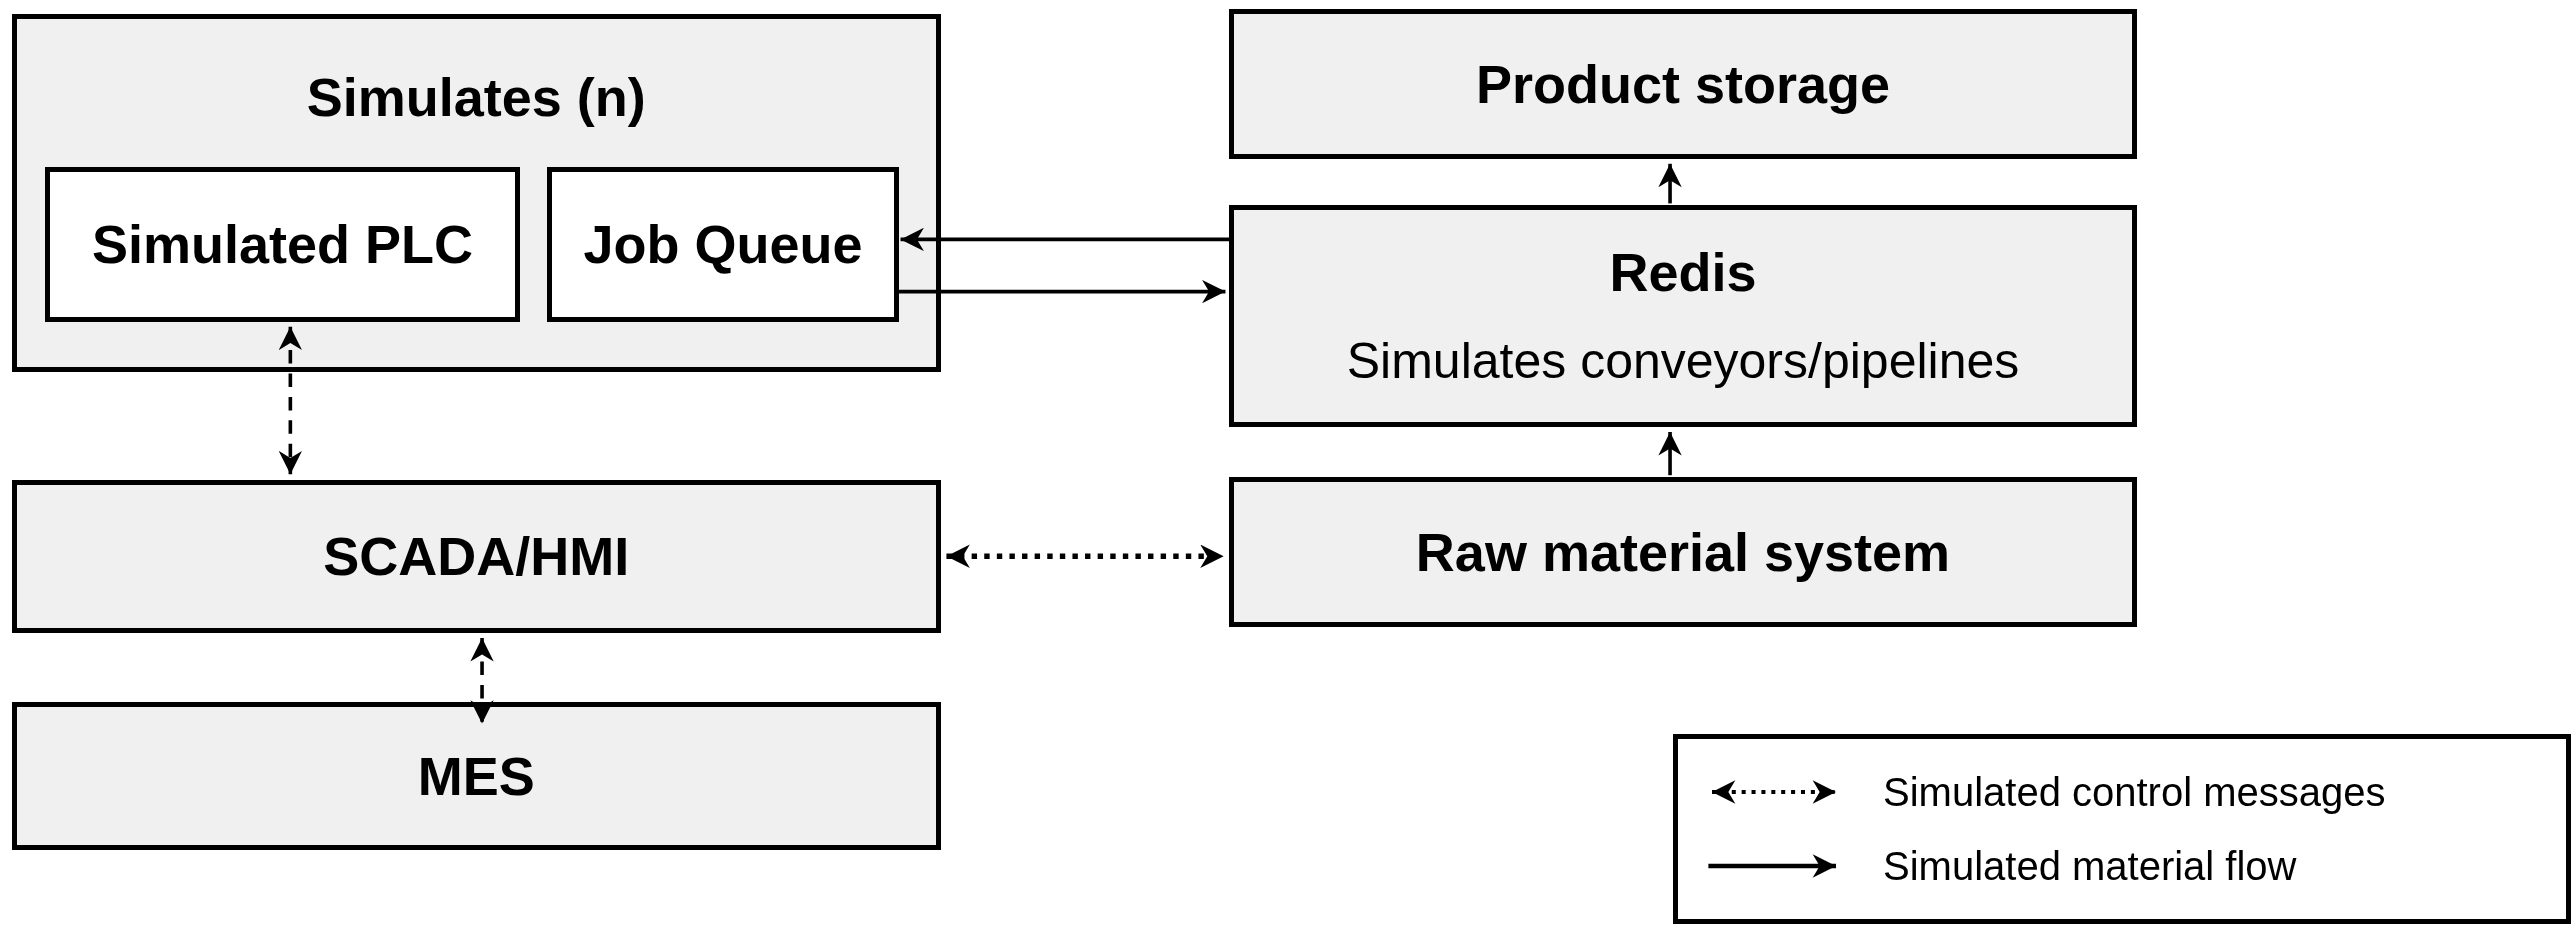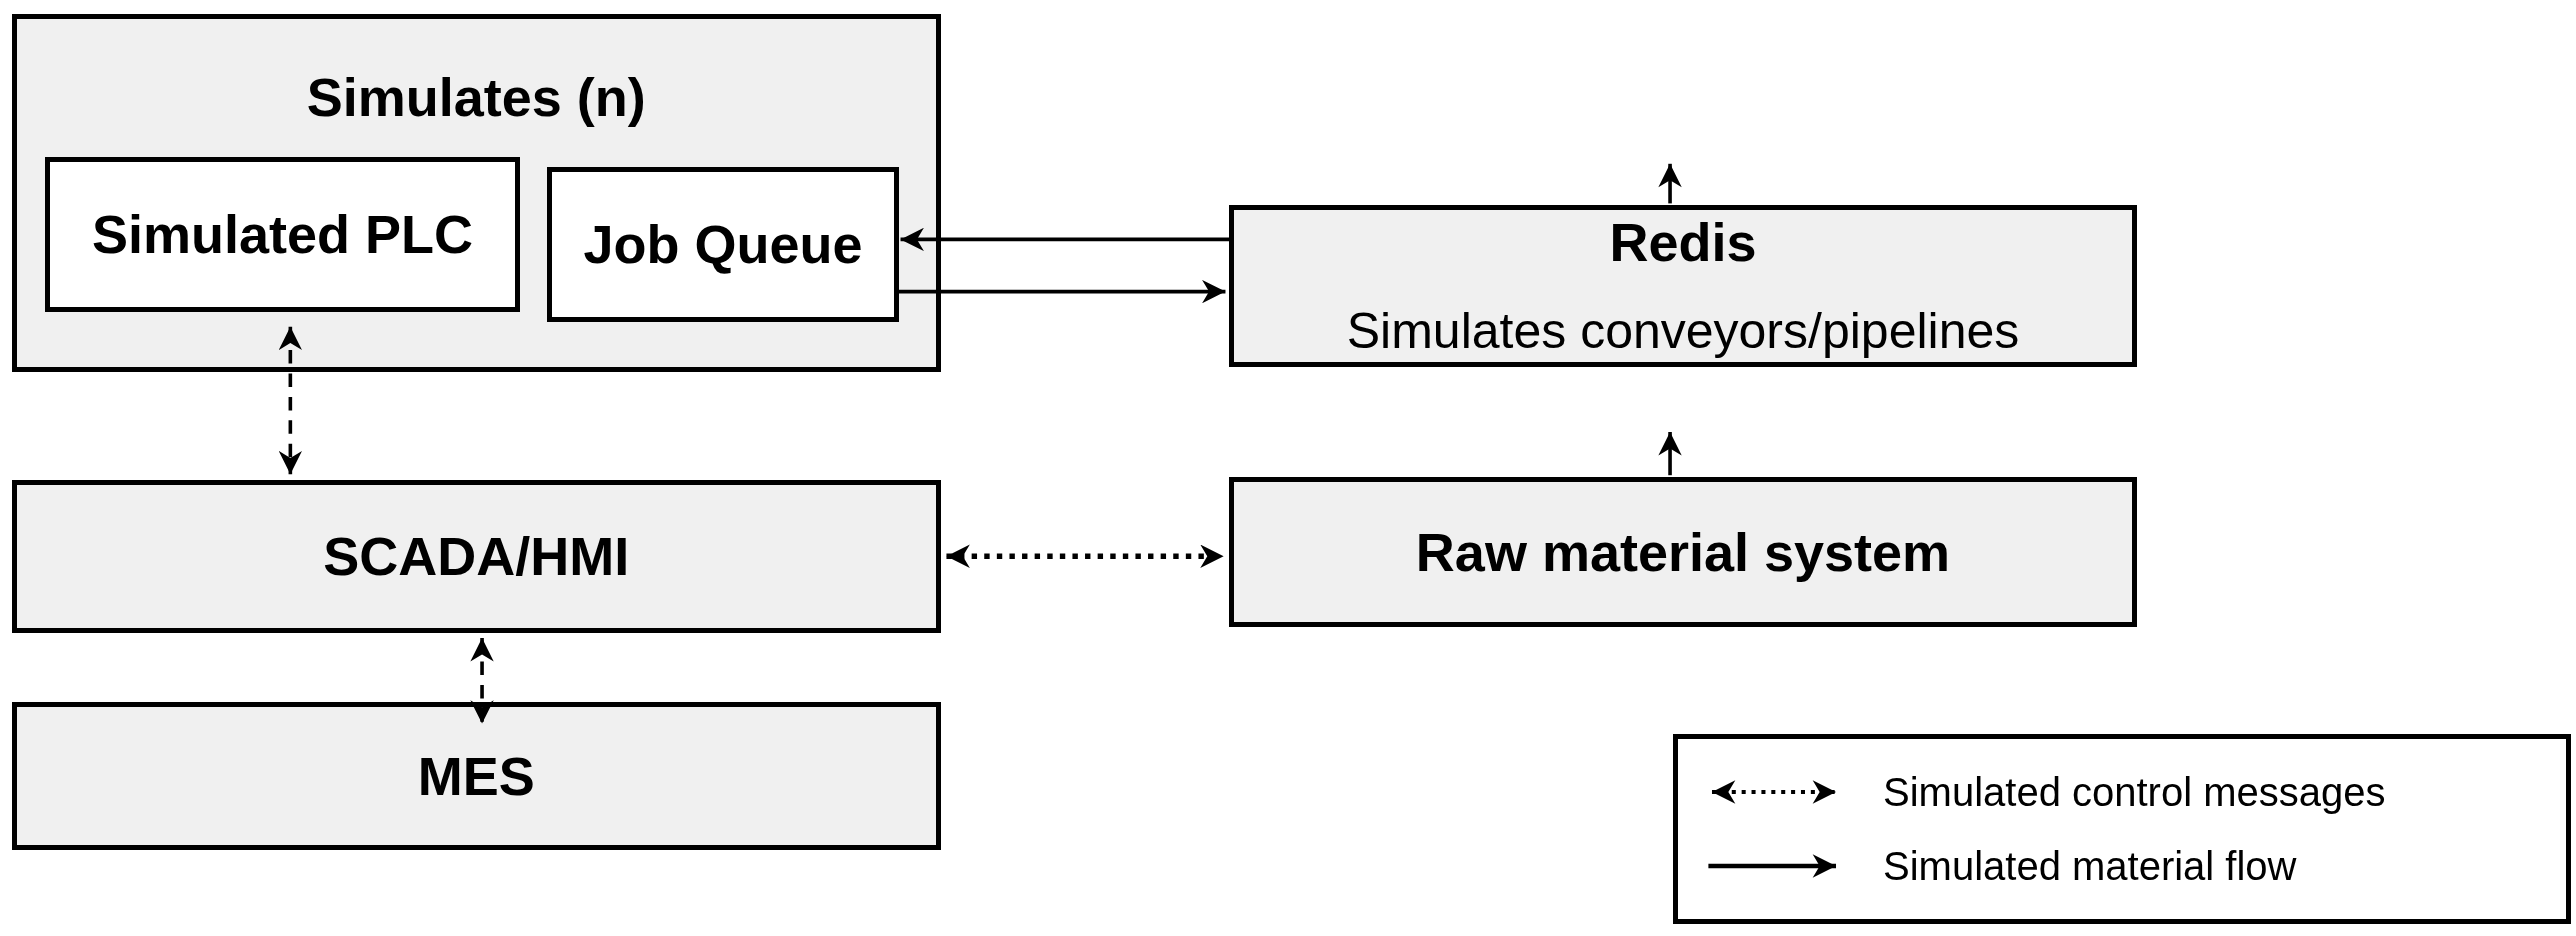--- a/index.html
+++ b/index.html
@@ -71,30 +71,33 @@
       <marker id="ah" viewBox="0 0 10 10" refX="10" refY="5" markerUnits="userSpaceOnUse" markerWidth="32" markerHeight="26" orient="auto-start-reverse">
         <path d="M0,0 L10,5 L0,10 L3,5 Z" fill="#000000"></path>
       </marker>
     </defs>
   </svg>
 
   <div class="box" id="apparatus-box" style="left:11.7px;top:13.5px;width:929px;height:358px;">
     <span class="title">Simulates (n)</span>
   </div>
 
-  <div class="box white" style="left:45px;top:157px;width:475px;height:155px;">
+  <div class="box white" style="left:45px;top:167px;width:475px;height:155px;">
     <span class="title">Simulated PLC</span>
   </div>
 
   <div class="box white" style="left:547px;top:167px;width:352px;height:155px;">
     <span class="title">Job Queue</span>
   </div>
 
+  <div class="box" style="left:1229px;top:9px;width:908px;height:150px;">
+    <span class="title">Product storage</span>
+  </div>
 
-  <div class="box" style="left:1229px;top:205px;width:908px;height:162px;">
+  <div class="box" style="left:1229px;top:205px;width:908px;height:222px;">
     <span class="title">Redis</span>
     <span class="subtitle">Simulates conveyors/pipelines</span>
   </div>
 
   <div class="box" style="left:11.7px;top:480px;width:929px;height:153px;">
     <span class="title">SCADA/HMI</span>
   </div>
 
   <div class="box" style="left:1229px;top:477px;width:908px;height:150px;">
     <span class="title">Raw material system</span>

